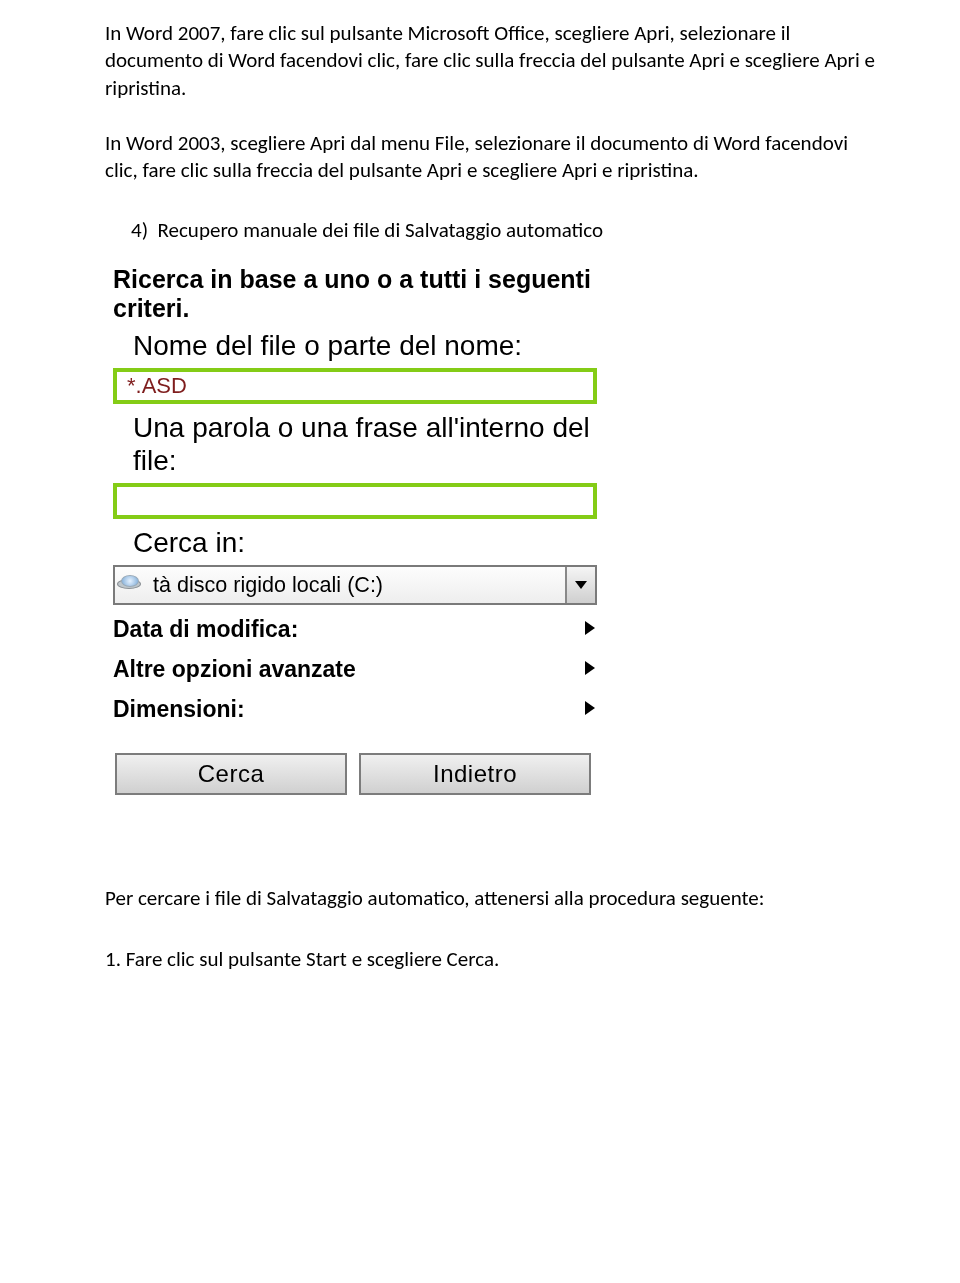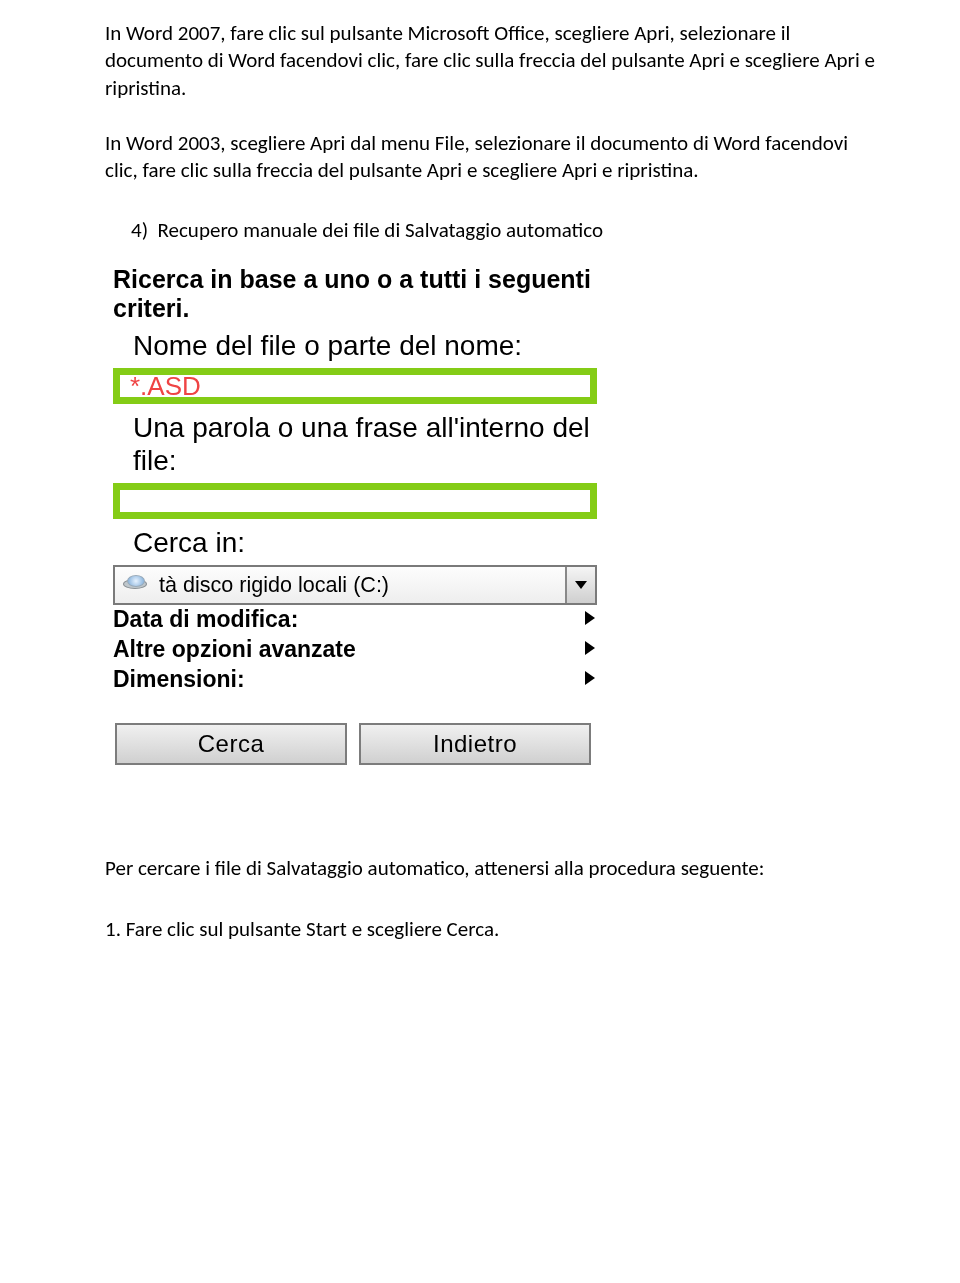--- a/index.html
+++ b/index.html
@@ -39,39 +39,38 @@
     }
     .search-dialog .field-label {
       font-size: 28px;
       font-weight: normal;
       margin-top: 8px;
       margin-bottom: 6px;
       line-height: 1.15;
       margin-left: 20px;
     }
     .search-dialog .text-input {
-      border: 7px solid #84cc16;
+      border: 4px solid #84cc16;
       background: #ffffff;
       width: 484px;
       height: 36px;
       padding: 4px 10px;
-      font-size: 26px;
+      font-size: 22px;
       font-family: Tahoma, Arial, sans-serif;
-      color: #ef4444;
+      color: #7f1d1d;
       display: flex;
       align-items: center;
     }
     .search-dialog .dropdown {
       border: 2px solid #7a7a7a;
       background: linear-gradient(#fdfdfd, #eeeeee);
       width: 484px;
       height: 40px;
       display: flex;
       align-items: center;
-      padding-left: 6px;
       font-size: 22px;
       position: relative;
     }
     .search-dialog .dropdown .disk-icon {
       width: 28px;
       height: 20px;
       margin-right: 10px;
       position: relative;
       flex-shrink: 0;
     }
@@ -112,21 +111,21 @@
       display: flex;
       align-items: center;
       justify-content: center;
       flex-shrink: 0;
     }
     .search-dialog .dropdown .dropdown-arrow-btn svg {
       width: 16px;
       height: 12px;
     }
     .search-dialog .expand-row {
-      margin-top: 0;
+      margin-top: 10px;
       display: flex;
       align-items: center;
       justify-content: space-between;
       width: 484px;
     }
     .search-dialog .expand-row .expand-label {
       font-weight: bold;
       font-size: 23px;
     }
     .search-dialog .expand-row .expand-arrow svg {

